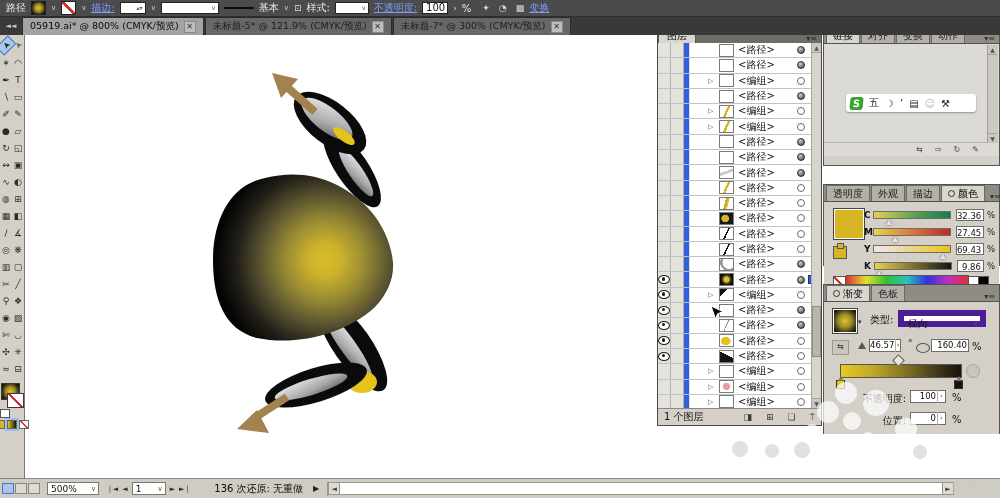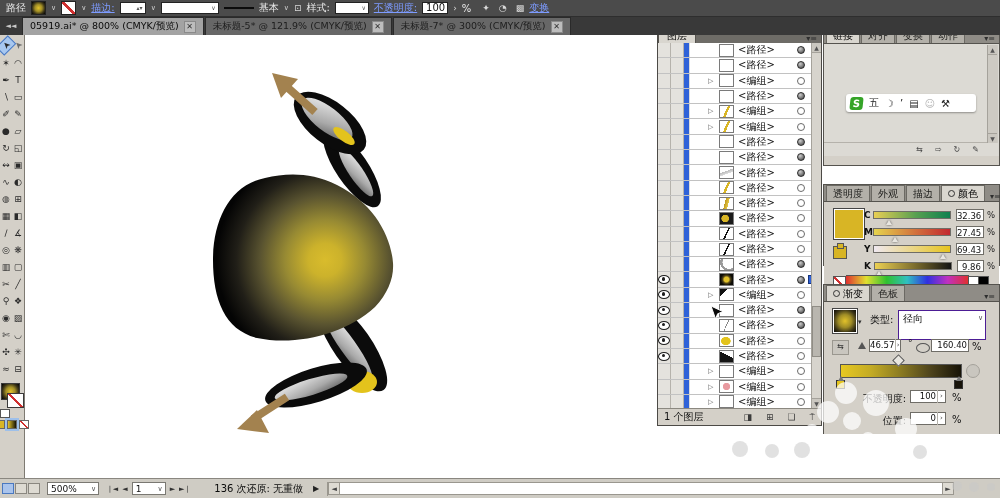--- a/index.html
+++ b/index.html
@@ -139,21 +139,21 @@
             background:linear-gradient(90deg,#e03030,#e0e030,#30c030,#30c0c0,#3030e0,#c030c0,#e03030);}
   #spec-white{width:10px;height:13px;background:#fff;border:1px solid #555;border-left:none;box-sizing:border-box;}
   #spec-black{width:10px;height:13px;background:#000;border:1px solid #555;border-left:none;box-sizing:border-box;}
   
   #grad-panel{left:823px;top:284px;width:177px;height:150px;}
   #grad-content{position:relative;height:132px;background:#d4d0c8;border-top:1px solid #55534e;color:#111;}
   #grad-thumb{position:absolute;left:8px;top:6px;width:24px;height:24px;border:1px solid #444;box-shadow:inset 0 0 0 1px #fff;
               background:radial-gradient(circle at 50% 50%,#e2c22a 0%,#a08d26 38%,#3c3517 68%,#0a0905 92%);}
   #grad-thumb-dd{position:absolute;left:34px;top:16px;font-size:7px;color:#333;}
   #grad-type-label{position:absolute;left:46px;top:11px;font-size:10px;}
-  #grad-type-box{position:absolute;left:74px;top:8px;width:88px;height:30px;background:#fff;border:1px solid #4c1d95;
+  #grad-type-box{position:absolute;left:74px;top:8px;width:88px;height:17px;background:#fff;border:6px solid #4c1d95;
                  font-size:10px;line-height:15px;padding-left:4px;box-sizing:border-box;display:flex;}
   #grad-type-box .dd{margin-left:auto;color:#555;font-size:7px;line-height:15px;padding-right:2px;}
   #grad-reverse{position:absolute;left:8px;top:38px;width:15px;height:13px;font-size:8px;color:#333;
                 border:1px solid #9a978f;background:#c9c6bf;text-align:center;line-height:12px;}
   #grad-angle-icon{position:absolute;left:34px;top:40px;width:0;height:0;border-left:4px solid transparent;
                    border-right:4px solid transparent;border-bottom:7px solid #555;}
   .numbox{position:absolute;background:#fff;border:1px solid #6f6d67;height:13px;font-size:8.5px;line-height:13px;
           box-sizing:border-box;display:flex;align-items:center;}
   .numbox .val{flex:1;text-align:right;padding-right:1px;color:#111;}
   .numbox .spin{width:7px;color:#444;font-size:7px;text-align:center;border-left:1px solid #b5b2ab;}

